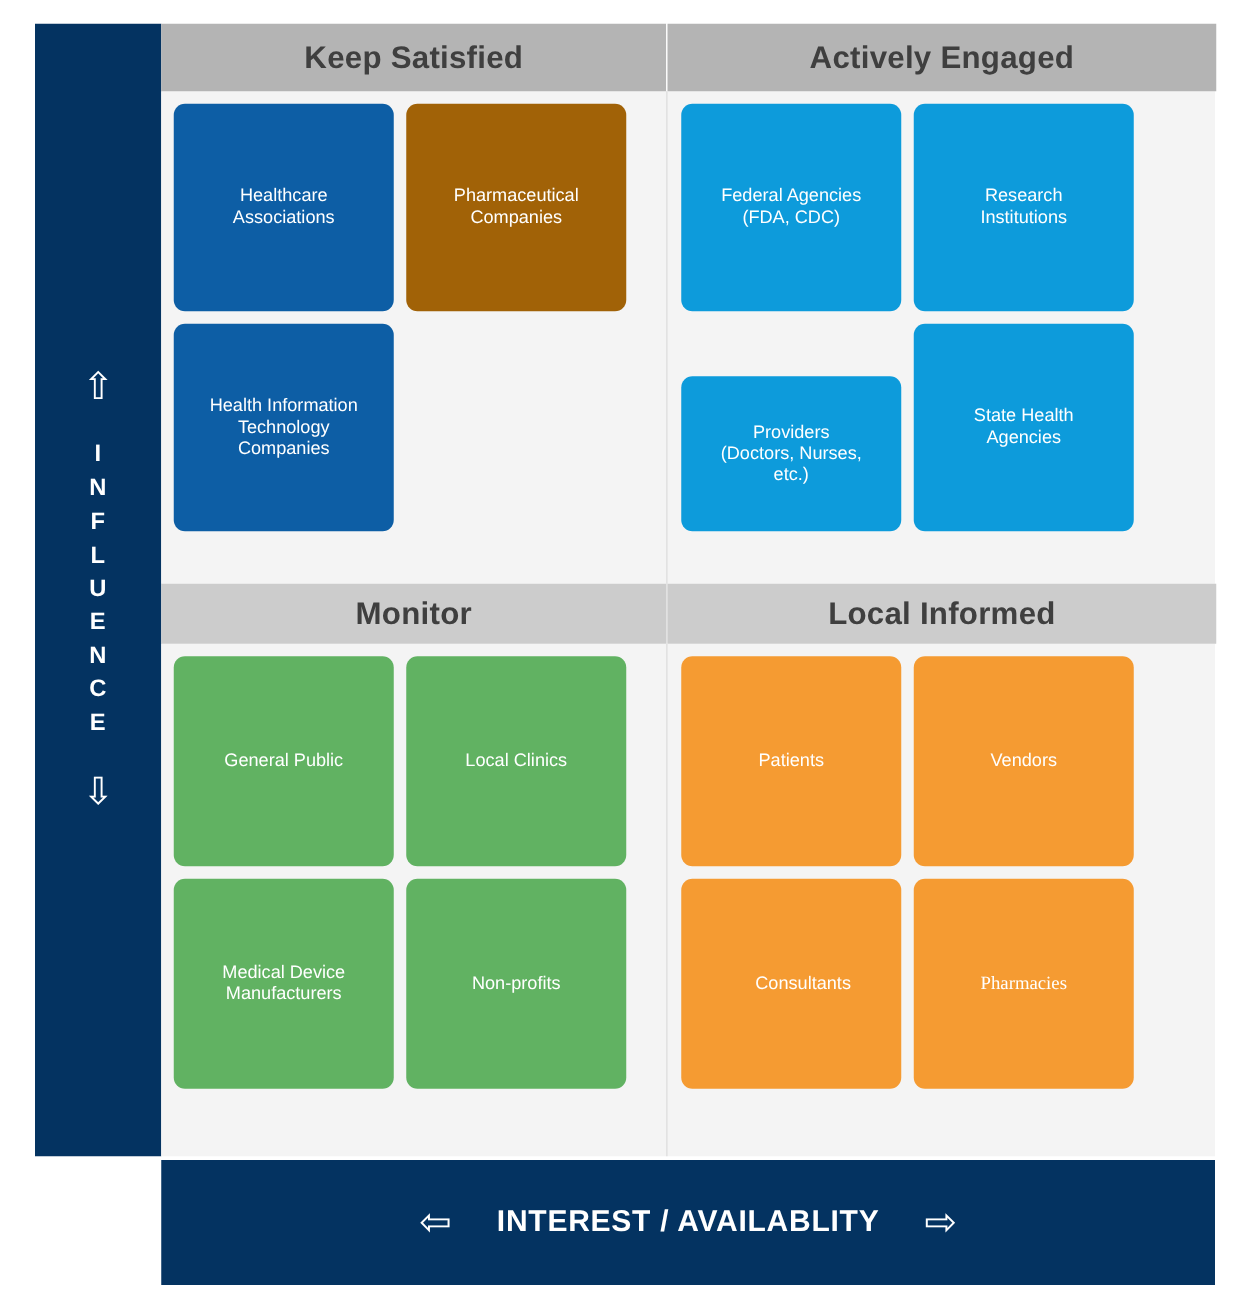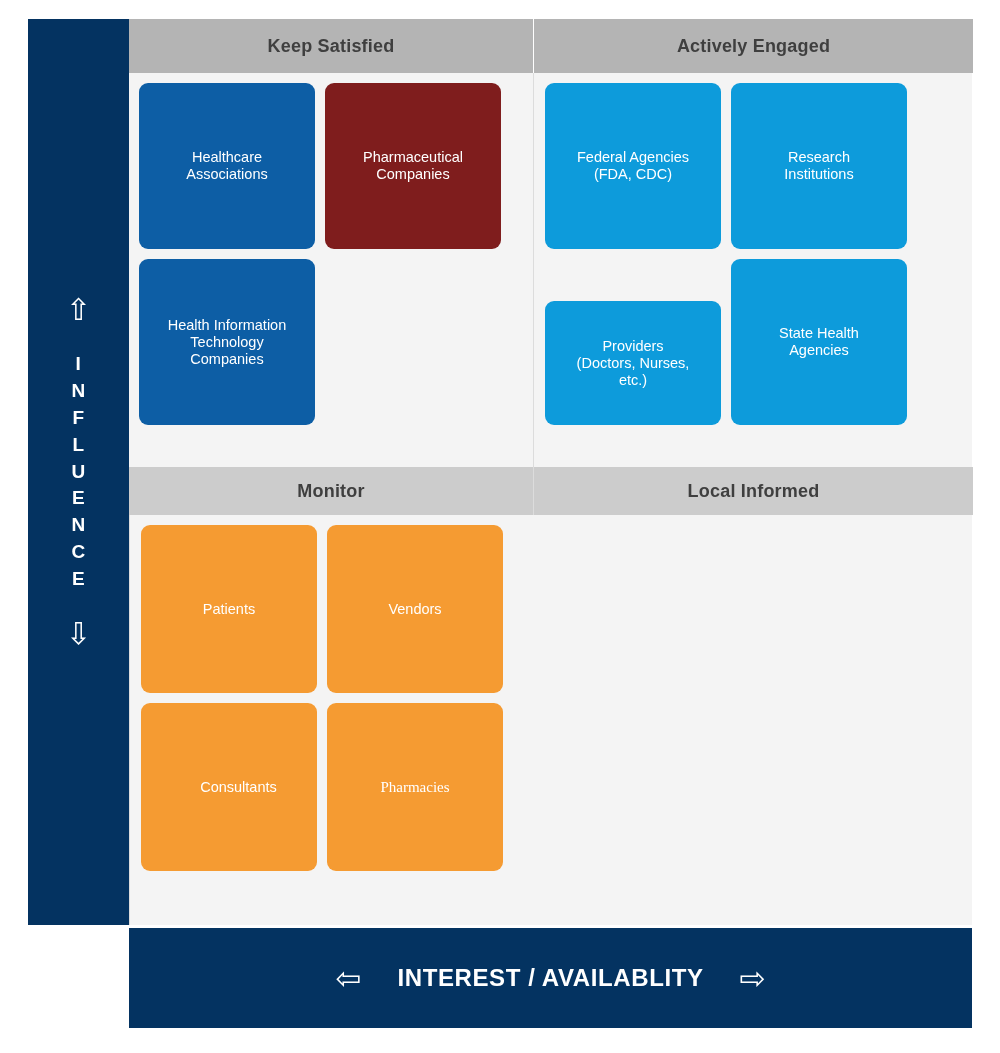--- a/index.html
+++ b/index.html
@@ -62,21 +62,21 @@
   .quad-header-row {
     display: flex;
     width: 100%;
     height: 54px;
   }
   .quad-header {
     flex: 0 0 404px;
     display: flex;
     align-items: center;
     justify-content: center;
-    font-size: 18px;
+    font-size: 25px;
     font-weight: bold;
     color: #3f3f3f;
     letter-spacing: 0.2px;
     text-align: center;
   }
   .quad-header.right { flex: 0 0 439px; }
   .quad-header-row.top .quad-header { background: #b4b4b4; }
   .quad-header-row.bottom .quad-header { background: #cccccc; }
   .quad-header-row.bottom { height: 48px; }
 
@@ -179,21 +179,21 @@
     <div class="quad-header left" style="background: rgb(180, 180, 180);">Keep Satisfied</div>
     <div class="quad-divider"></div>
     <div class="quad-header right" style="background: rgb(180, 180, 180);">Actively Engaged</div>
   </div>
 
   <div class="quad-body-row top">
     <div class="quad-body left">
       <div class="tile multiline" style="background: rgb(13, 94, 165);">
         <span>Healthcare<br>Associations</span>
       </div>
-      <div class="tile multiline" style="background: #7f1d1d; justify-content: center;">
+      <div class="tile multiline" style="background: #a16207; justify-content: center;">
         <span>Pharmaceutical<br>Companies</span>
       </div>
       <div class="tile multiline" style="background: rgb(13, 94, 165);">
         <span>Health Information<br>Technology<br>Companies</span>
       </div>
     </div>
     <div class="quad-divider"></div>
     <div class="quad-body right">
       <div class="tile multiline" style="background: rgb(13, 155, 219);">
         <span>Federal Agencies<br>(FDA, CDC)</span>
@@ -210,20 +210,34 @@
     </div>
   </div>
 
   <div class="quad-header-row bottom">
     <div class="quad-header left" style="background: rgb(204, 204, 204);">Monitor</div>
     <div class="quad-divider"></div>
     <div class="quad-header right" style="background: rgb(204, 204, 204);">Local Informed</div>
   </div>
 
   <div class="quad-body-row bottom">
+    <div class="quad-body left bottom-row">
+      <div class="tile" style="background: rgb(97, 178, 98);">
+        <span>General Public</span>
+      </div>
+      <div class="tile" style="background: rgb(97, 178, 98);">
+        <span>Local Clinics</span>
+      </div>
+      <div class="tile multiline" style="background: rgb(97, 178, 98);">
+        <span>Medical Device<br>Manufacturers</span>
+      </div>
+      <div class="tile" style="background: rgb(97, 178, 98);">
+        <span>Non-profits</span>
+      </div>
+    </div>
     <div class="quad-divider"></div>
     <div class="quad-body right bottom-row">
       <div class="tile" style="background: rgb(245, 155, 50);">
         <span>Patients</span>
       </div>
       <div class="tile" style="background: rgb(245, 155, 50);">
         <span>Vendors</span>
       </div>
       <div class="tile" style="background: rgb(245, 155, 50); padding-left: 25px;">
         <span>Consultants</span>

